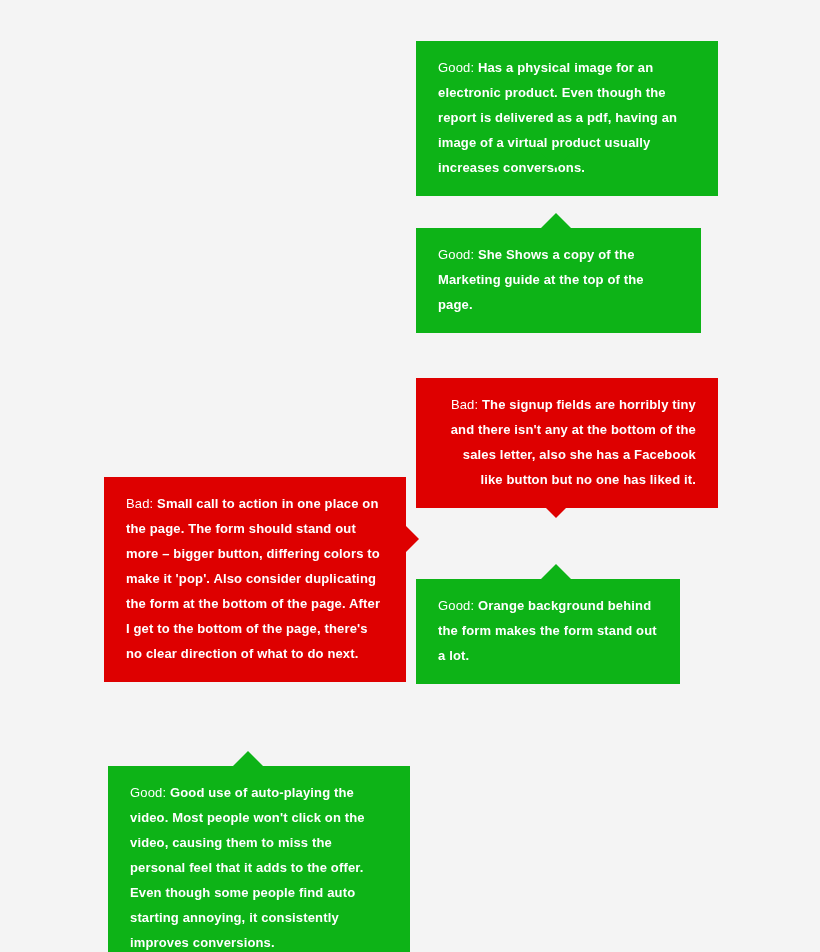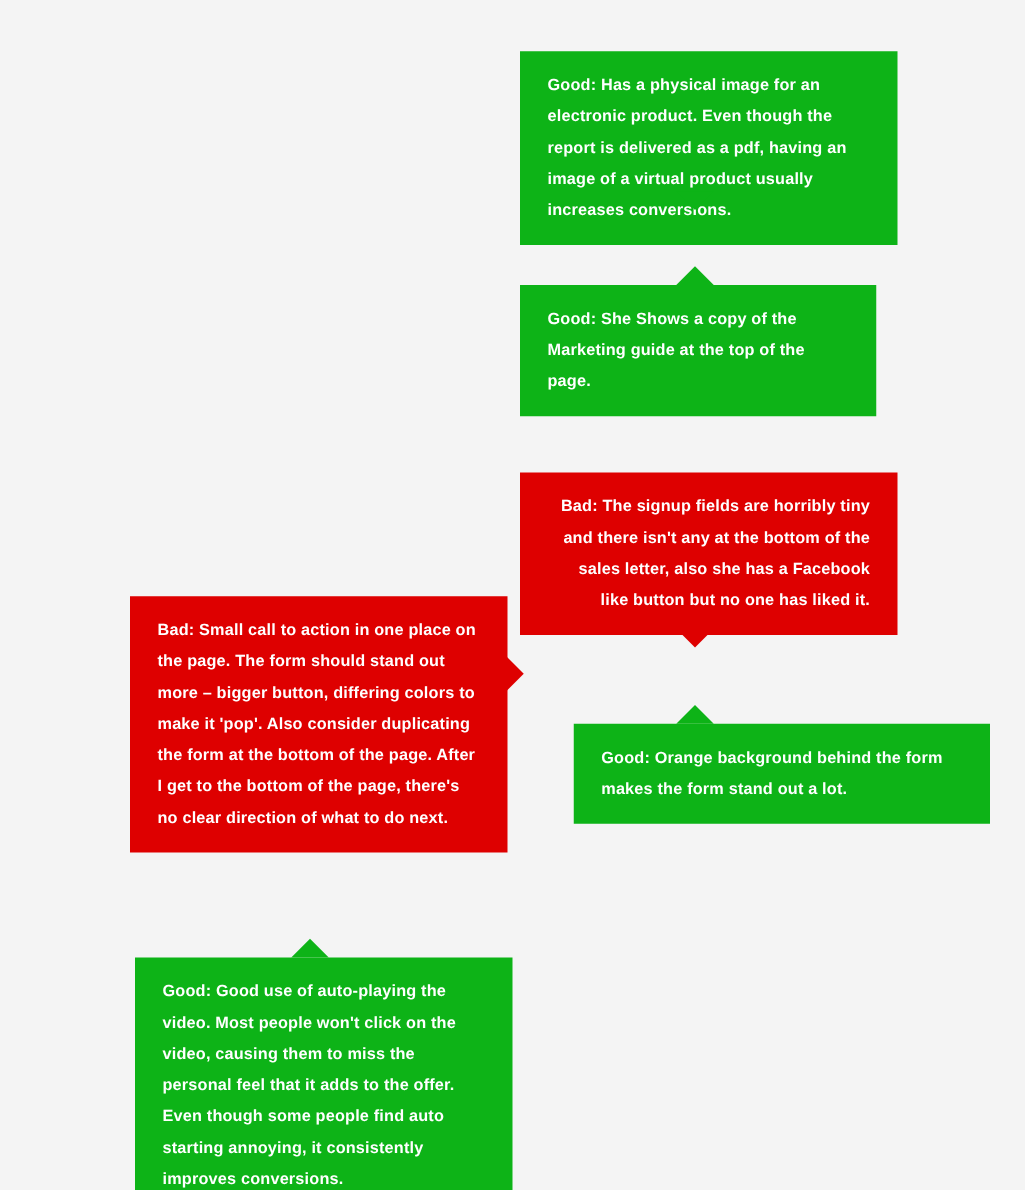--- a/index.html
+++ b/index.html
@@ -27,21 +27,21 @@
     padding: 14px 22px 16px 22px;
     color: #ffffff;
     font-size: 13px;
     line-height: 25px;
     letter-spacing: 0.15px;
   }
   .callout.good { background: #0db317; }
   .callout.bad  { background: #de0000; }
 
   .callout .label {
-    font-weight: bold;
+    font-weight: normal;
   }
   .callout .body {
     font-weight: bold;
   }
 
   
   .arrow {
     position: absolute;
     width: 0;
     height: 0;
@@ -75,21 +75,21 @@
 
   #cb-2 { left: 416px; top: 228px; width: 285px; }
   #ar-2 { left: 541px; top: 213px; }
 
   #cb-3 { left: 416px; top: 378px; width: 302px; text-align: right; }
   #ar-3 { left: 541px; top: 503px; }
 
   #cb-4 { left: 104px; top: 477px; width: 302px; }
   #ar-4 { left: 405px; top: 525px; }
 
-  #cb-5 { left: 416px; top: 579px; width: 333px; margin-left: 43px; }
+  #cb-5 { left: 416px; top: 579px; width: 264px; }
   #ar-5 { left: 541px; top: 564px; }
 
   #cb-6 { left: 108px; top: 766px; width: 302px; }
   #ar-6 { left: 233px; top: 751px; }
 </style>
 </head>
 <body>
 
 <div id="canvas">
 

